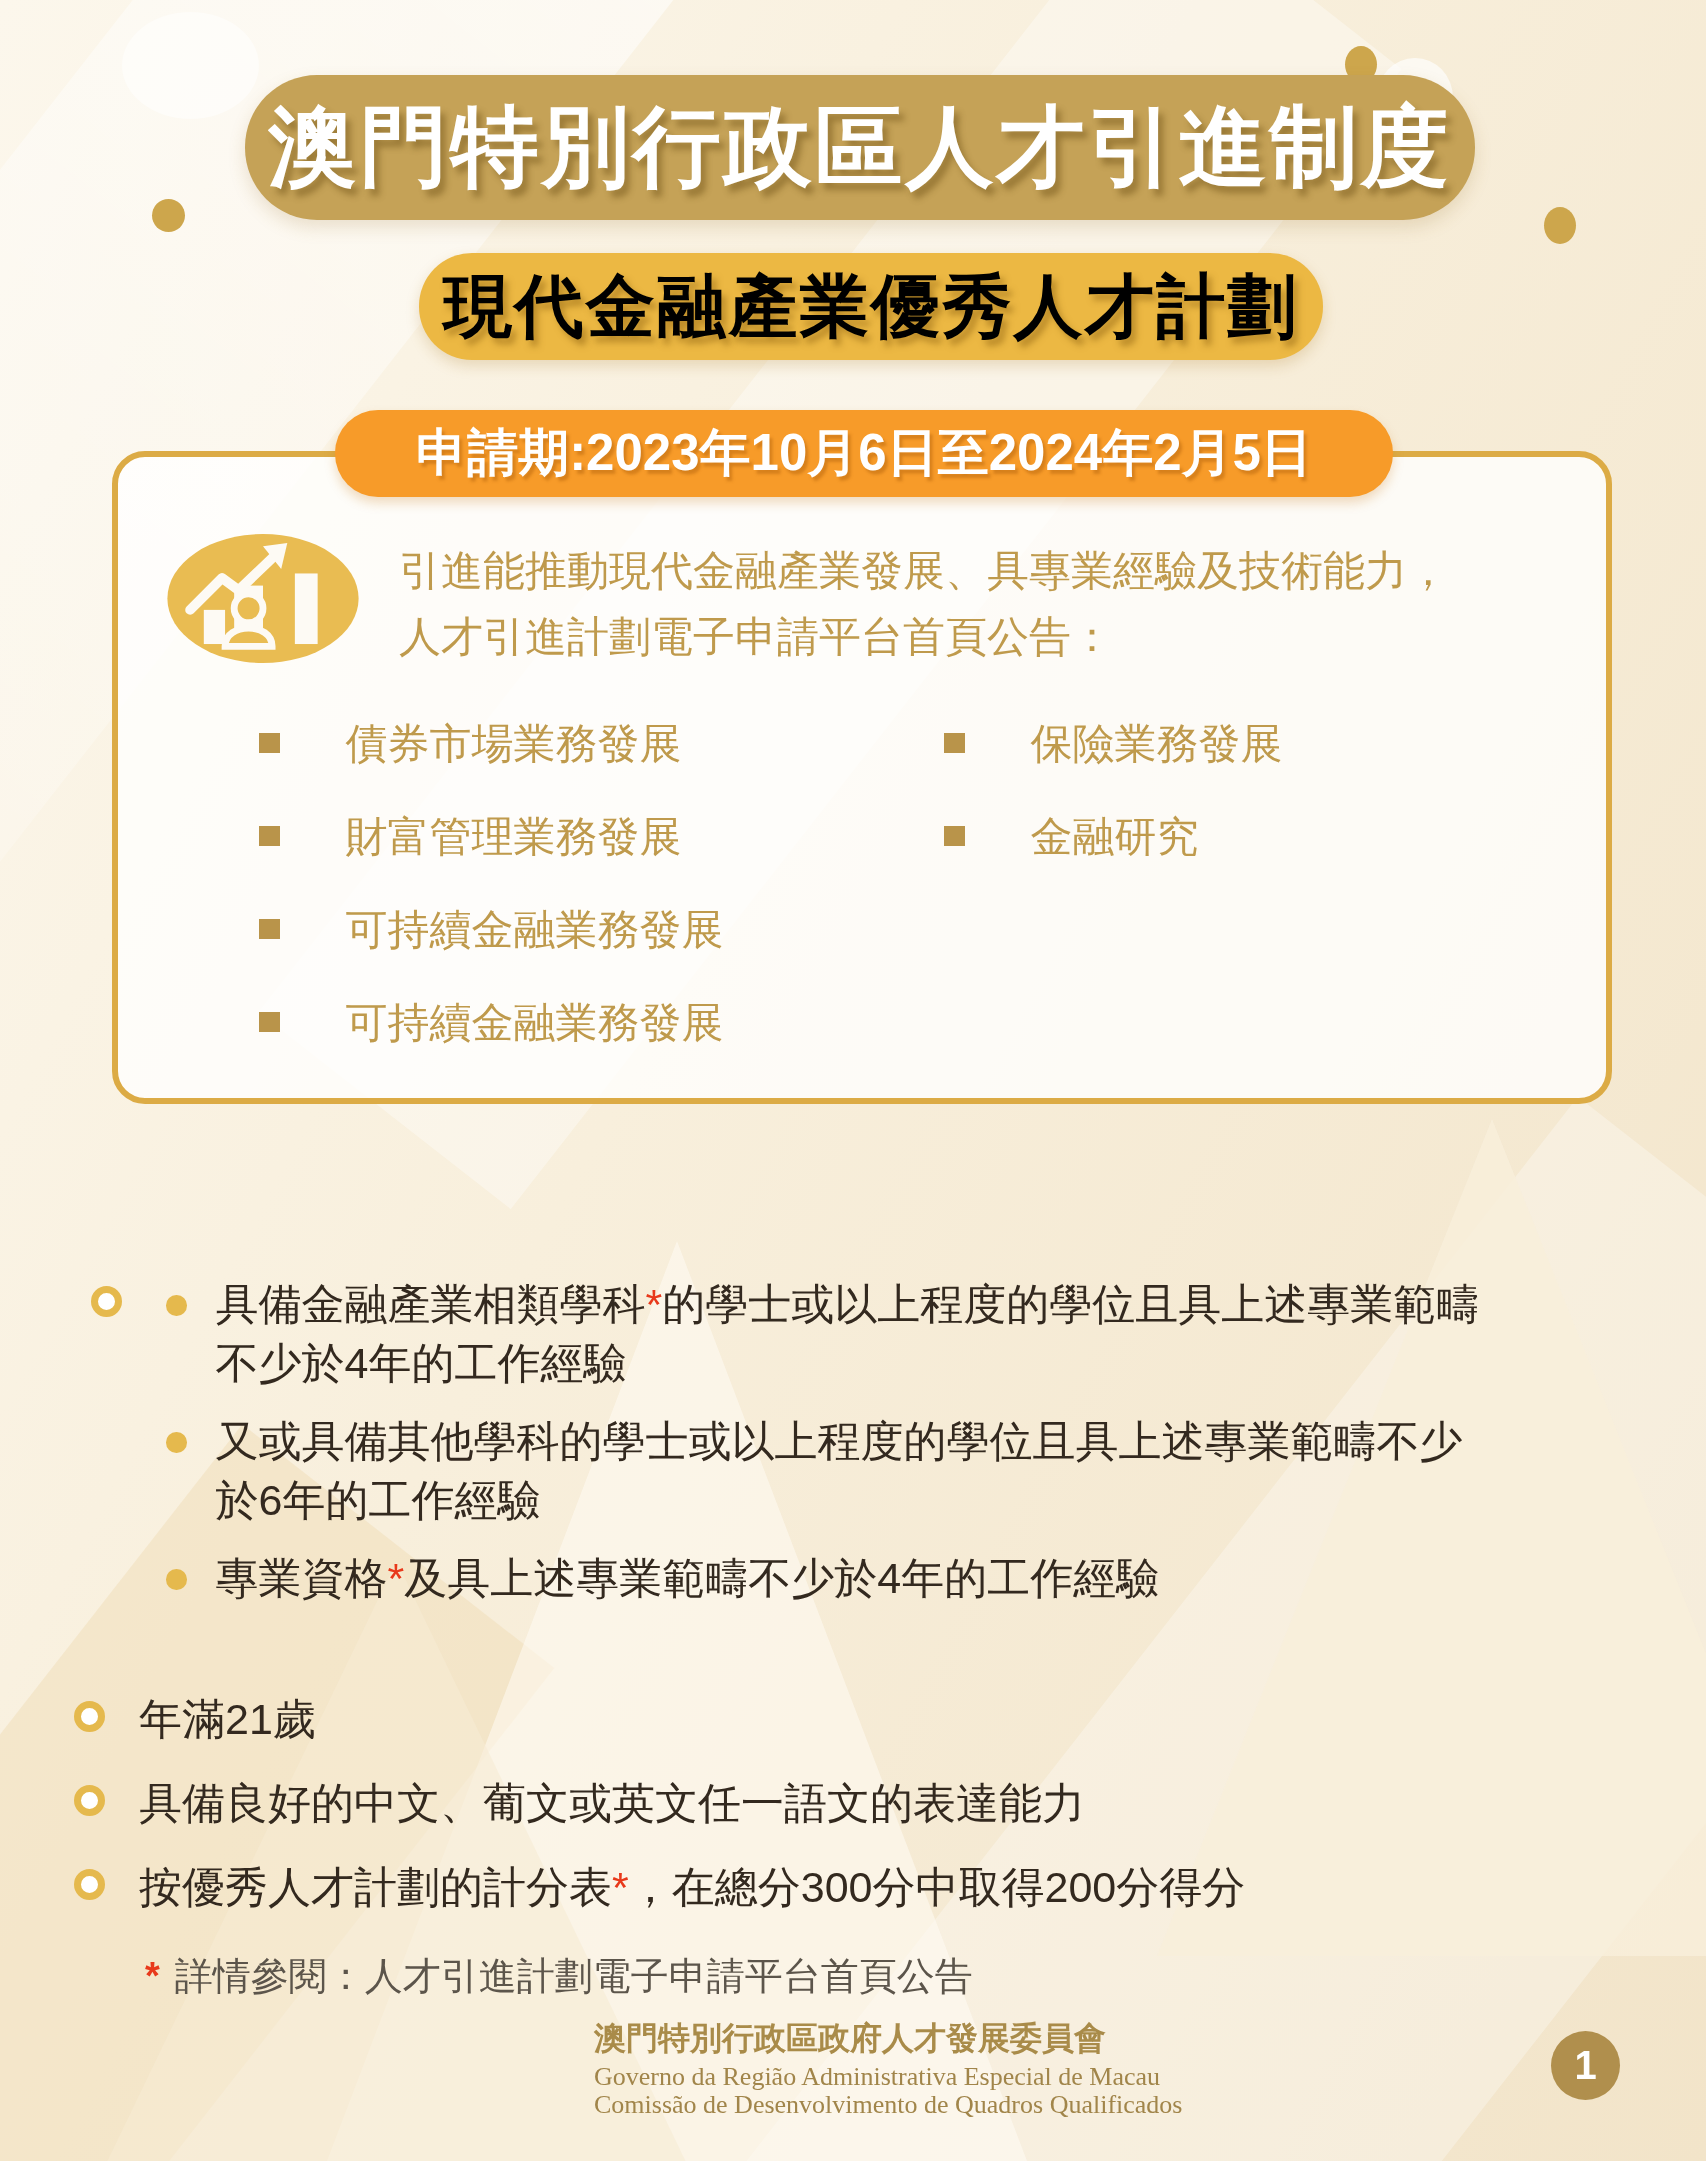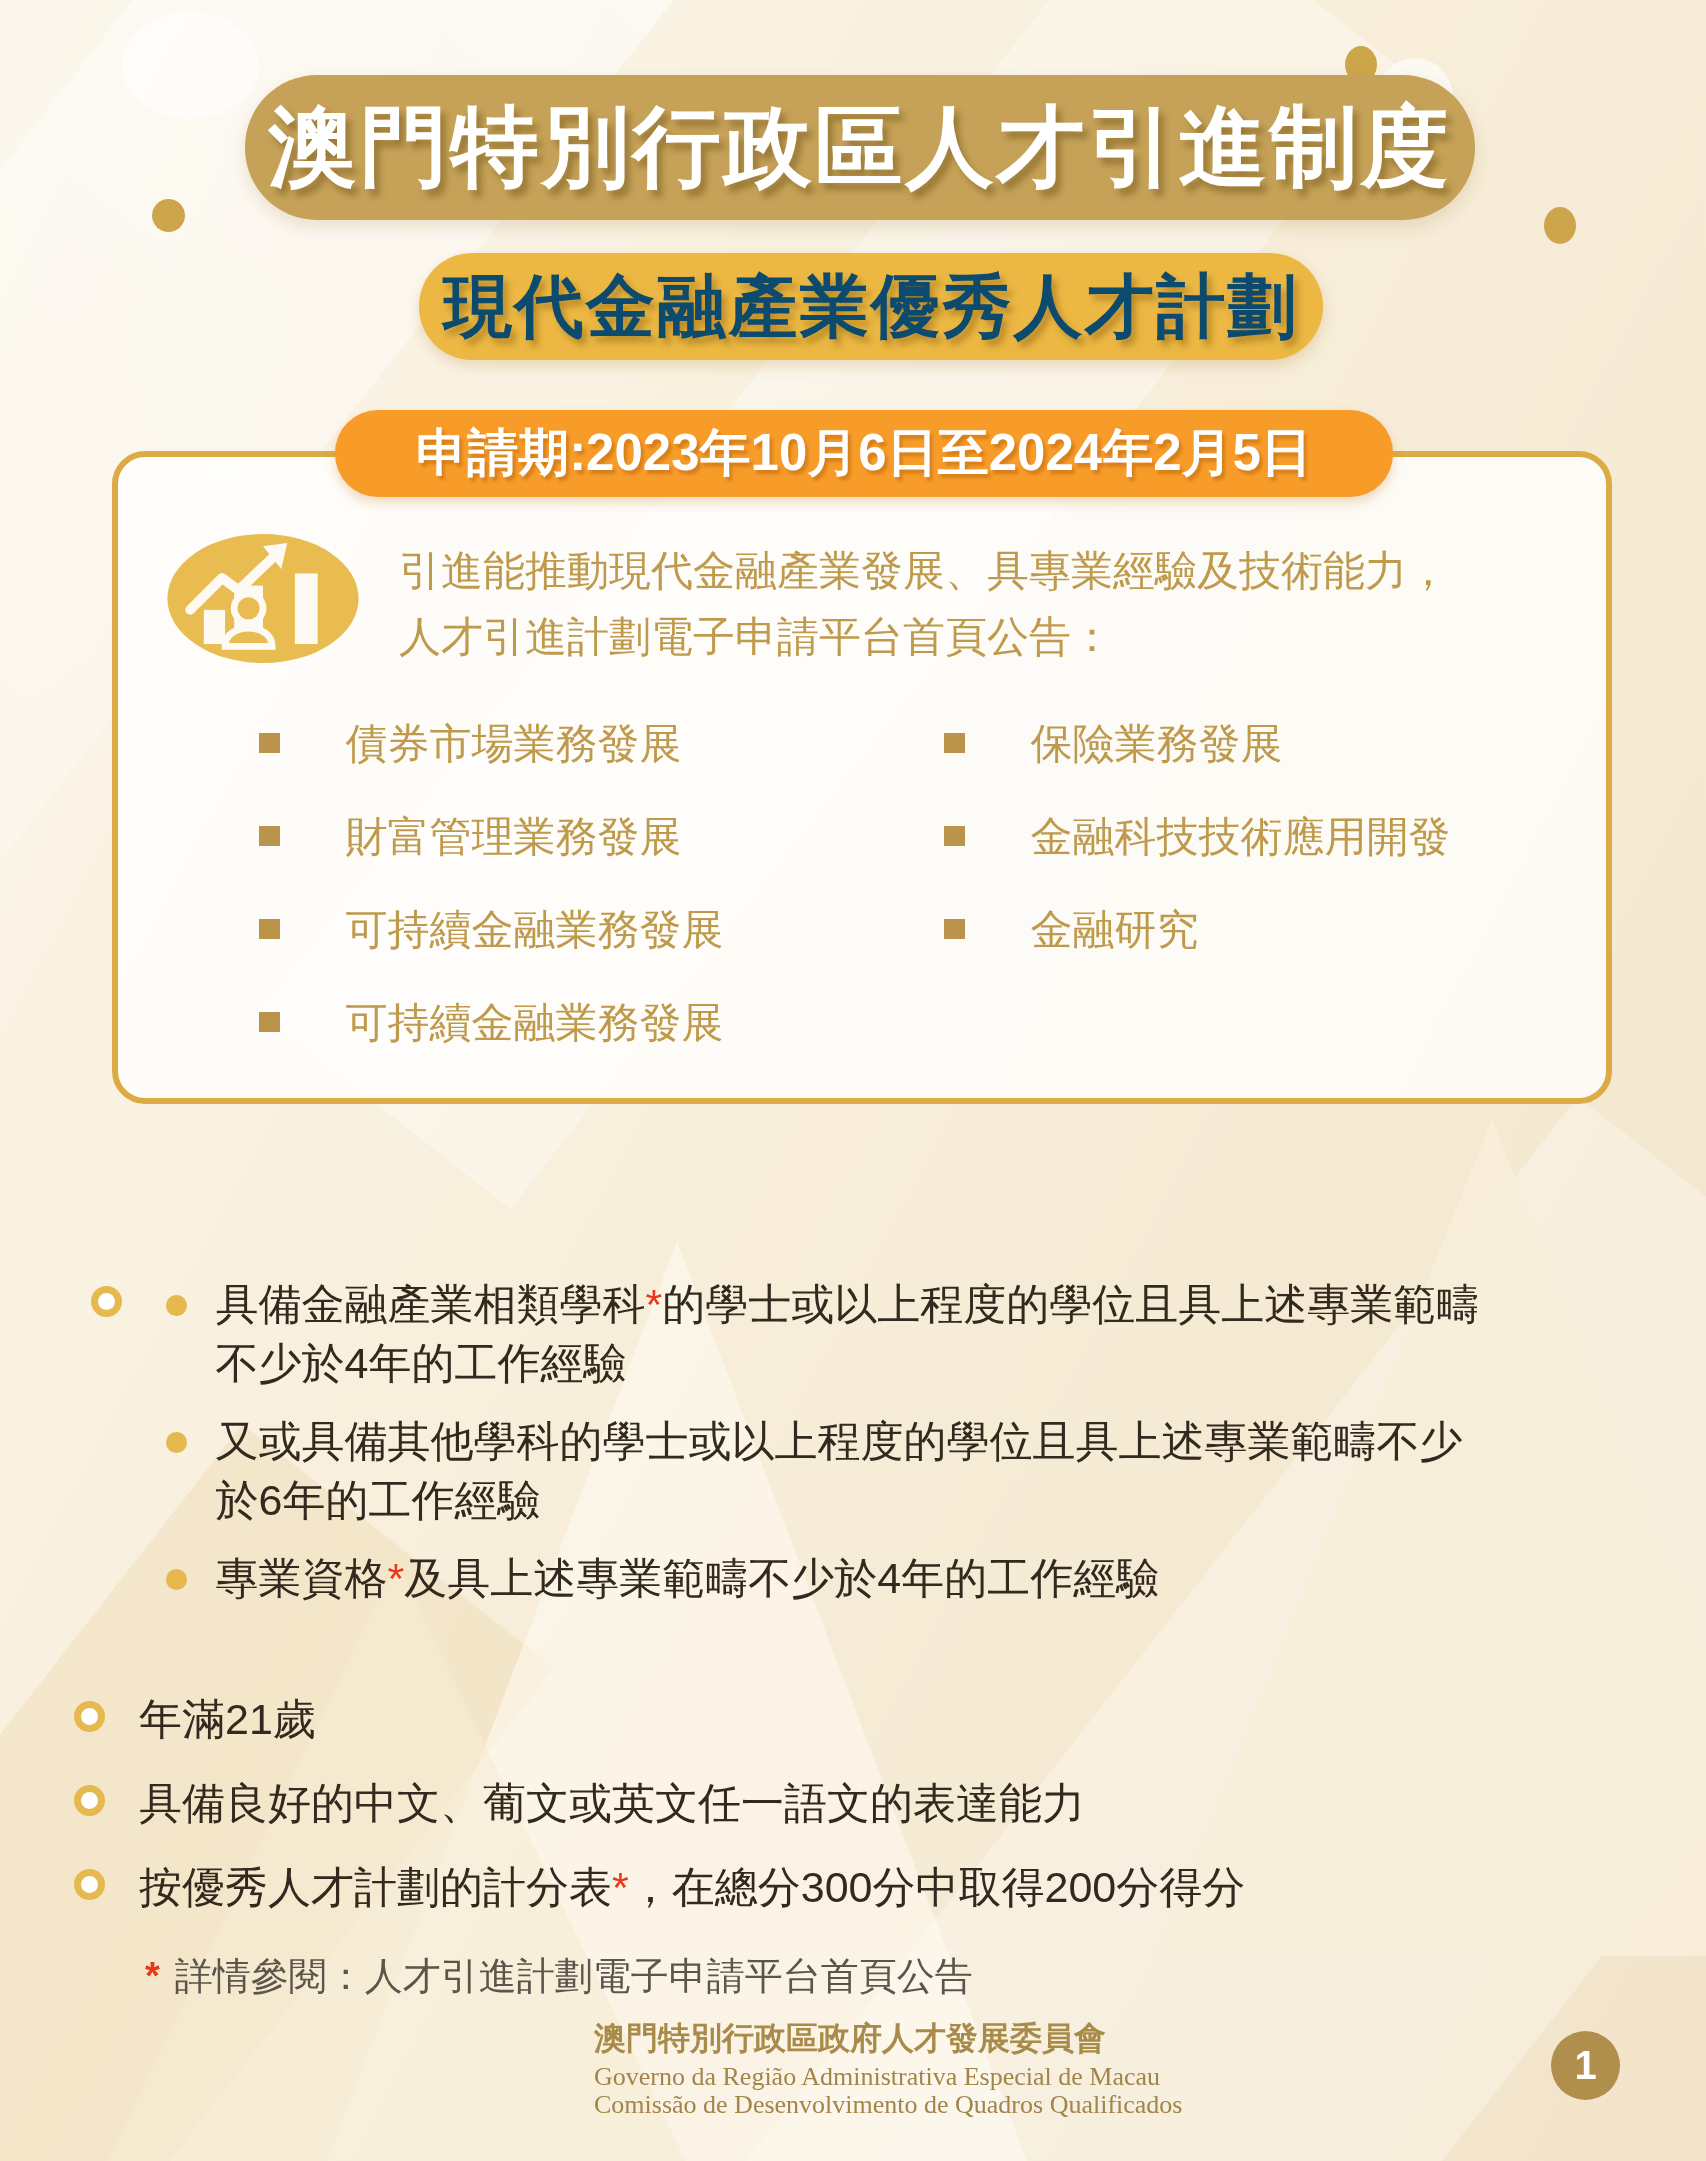--- a/index.html
+++ b/index.html
@@ -41,21 +41,21 @@
     color:#fff;font-size:88px;font-weight:bold;letter-spacing:3px;white-space:nowrap;
     text-shadow:5.3px 6.9px 6.9px rgba(104,76,18,.45);
   }
   .banner-sub{
     position:absolute;z-index:2;left:419px;top:253px;width:904px;height:107px;
     background:#ecb843;border-radius:53px;
     display:flex;align-items:center;justify-content:center;
     box-shadow:0 6px 13.7px rgba(170,120,30,.22);
   }
   .banner-sub .t{
-    color:#0c4a6e;font-size:69px;font-weight:bold;letter-spacing:2.3px;white-space:nowrap;
+    color:#000000;font-size:69px;font-weight:bold;letter-spacing:2.3px;white-space:nowrap;
     text-shadow:4.6px 6px 6px rgba(140,95,15,.5);
   }
   .banner-period{
     position:absolute;z-index:3;left:335px;top:410px;width:1058px;height:87px;
     background:#f79b29;border-radius:43px;
     display:flex;align-items:center;justify-content:center;
     box-shadow:0 6px 10.7px rgba(200,120,20,.25);
   }
   .banner-period .t{
     color:#fff;font-size:51px;font-weight:bold;white-space:nowrap;
@@ -193,24 +193,20 @@
     </div>
   </div>
 
   <div class="spec-col right">
     <div class="spec-item">
       <span class="spec-bullet"></span>
       <span class="spec-label">保險業務發展</span>
     </div>
     <div class="spec-item">
       <span class="spec-bullet"></span>
-      <span class="spec-label">金融科技技術應用開發</span>
-    </div>
-    <div class="spec-item">
-      <span class="spec-bullet"></span>
       <span class="spec-label">金融研究</span>
     </div>
   </div>
 
 
   <div class="req-row req-group">
     <span class="ring"></span>
     <div class="sub-list">
       <div class="sub-item">
         <span class="dot"></span>

